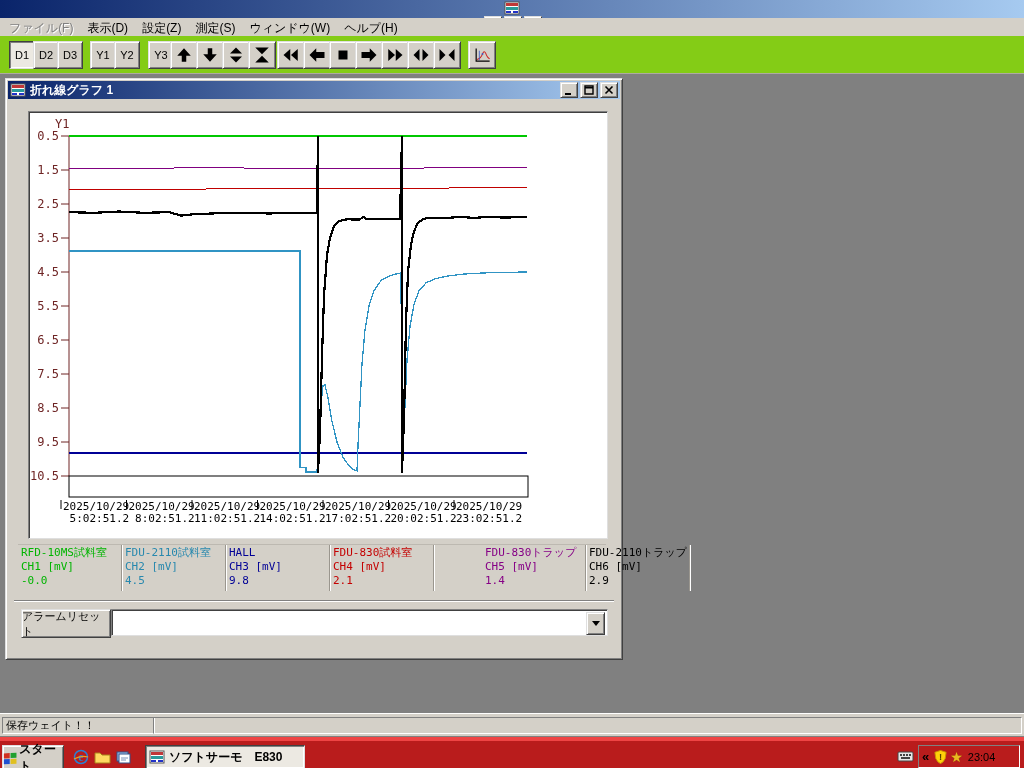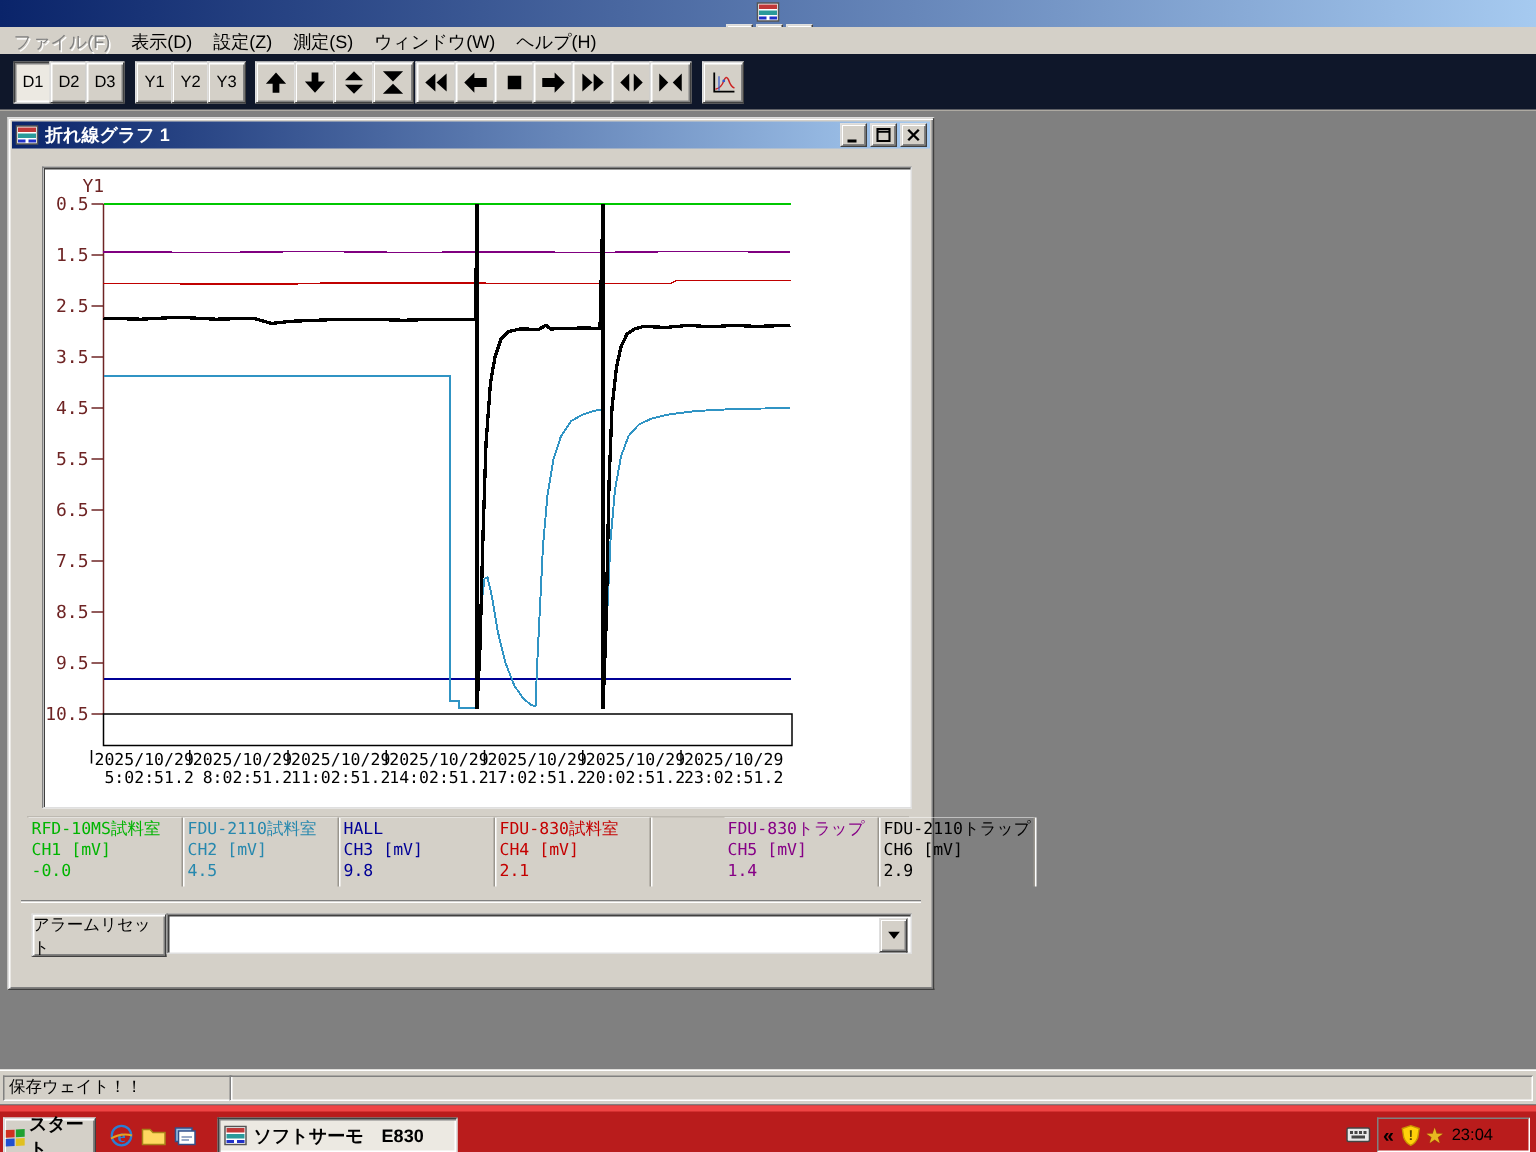--- a/index.html
+++ b/index.html
@@ -61,27 +61,27 @@
         <span class="raised winbtn">
           <svg width="12" height="12" viewBox="0 0 12 12" fill="#000">
             <path d="M2.5 2.5 L9.5 9.5 M9.5 2.5 L2.5 9.5" stroke="#000" stroke-width="1.6"></path>
           </svg>
         </span>
       </span>
   </div>
 
   <div id="menubar" class="abs" style="left:0;top:18px;width:1024px;height:18px;background:#d4d0c8;padding-left:2px;box-sizing:border-box;"><span class="menuitem disabled">ファイル(F)</span><span class="menuitem">表示(D)</span><span class="menuitem">設定(Z)</span><span class="menuitem">測定(S)</span><span class="menuitem">ウィンドウ(W)</span><span class="menuitem">ヘルプ(H)</span></div>
 
-  <div id="toolbar" class="abs" style="left:0;top:36px;width:1024px;height:38px;background:#0f172a;border-bottom:1px solid #aeaaa2;box-sizing:border-box;">
+  <div id="toolbar" class="abs" style="left:0;top:36px;width:1024px;height:38px;background:#84cc16;border-bottom:1px solid #aeaaa2;box-sizing:border-box;">
       <div class="tbtn pressed" style="left: 9px; width: 24px;">D1</div>
       <div class="tbtn raised" style="left: 33px; width: 24px;">D2</div>
       <div class="tbtn raised" style="left: 57px; width: 24px;">D3</div>
       <div class="tbtn raised" style="left: 90px; width: 24px;">Y1</div>
       <div class="tbtn raised" style="left: 114px; width: 24px;">Y2</div>
-      <div class="tbtn raised" style="left: 138px; width: 24px;">Y3</div>
+      <div class="tbtn raised" style="left: 148px; width: 24px;">Y3</div>
       <div class="tbtn raised" style="left: 170px; width: 26px;">
         <svg width="18" height="18" viewBox="0 0 24 24" fill="#000">
           <polygon points="12,3 21,13 15,13 15,21 9,21 9,13 3,13"></polygon>
         </svg>
       </div>
       <div class="tbtn raised" style="left: 196px; width: 26px;">
         <svg width="18" height="18" viewBox="0 0 24 24" fill="#000">
           <polygon points="12,21 3,11 9,11 9,3 15,3 15,11 21,11"></polygon>
         </svg>
       </div>

